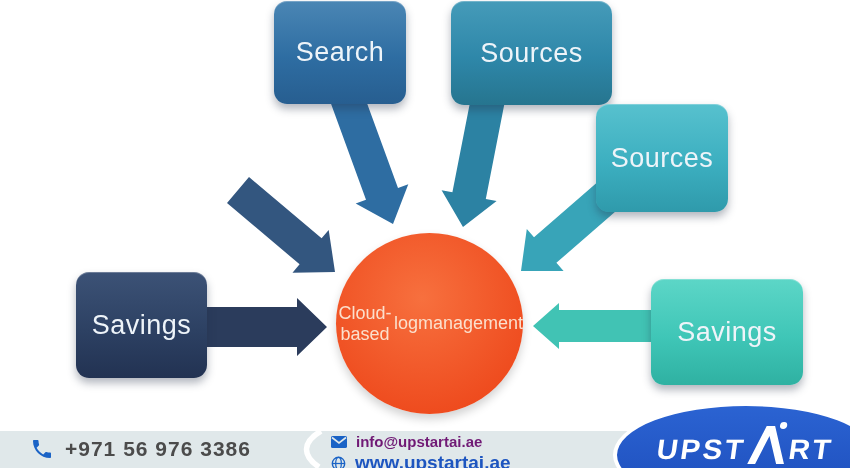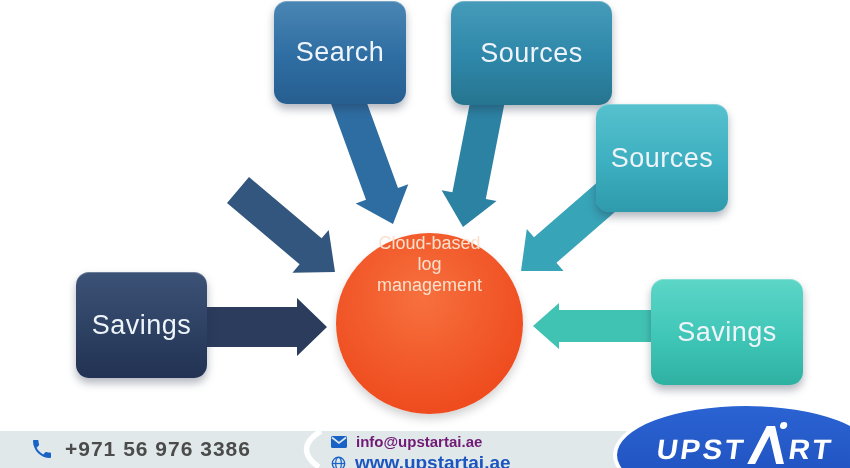--- a/index.html
+++ b/index.html
@@ -22,21 +22,21 @@
   .node-scale   {left:131px;top:104px;width:131px;height:108px;background:linear-gradient(180deg,#4a76a2,#3a6292 55%,#2d5280);}
   .node-search  {left:596px;top:104px;width:132px;height:108px;background:linear-gradient(180deg,#57c1ce,#3cafc0 55%,#2f9aab);}
   .node-security{left:76px; top:272px;width:131px;height:106px;background:linear-gradient(180deg,#3c5276,#2d4163 55%,#223252);}
   .node-savings {left:651px;top:279px;width:152px;height:106px;background:linear-gradient(180deg,#5cd6c7,#3fc6b7 55%,#2fb1a2);}
 
   
   .center-circle{
     position:absolute;z-index:2;left:336px;top:233px;width:187px;height:181px;border-radius:50%;
     background:radial-gradient(circle at 46% 36%,#f7703e,#ee4a1d 78%);
     box-shadow:0 5px 10px rgba(0,0,0,.18);
-    display:flex;flex-direction:column;align-items:center;justify-content:flex-start;
+    display:flex;flex-direction:row;align-items:center;justify-content:flex-end;
     color:#fbe0cd;font-size:18px;line-height:21px;text-align:center;
   }
 
   
   .footer-band{position:absolute;z-index:1;left:0;top:431px;width:850px;height:37px;background:#e0e8ea;}
   .phone-group{position:absolute;z-index:3;left:30px;top:437px;display:flex;align-items:center;gap:11px;}
   .phone-number{font-size:21px;font-weight:bold;color:#4b4b4b;letter-spacing:1px;text-align:right;}
   .contact-group{position:absolute;z-index:3;left:331px;top:433px;display:flex;flex-direction:column;gap:2px;}
   .contact-row{display:flex;align-items:center;gap:9px;}
   .email-text{font-size:15px;font-weight:600;color:#701a75;}

